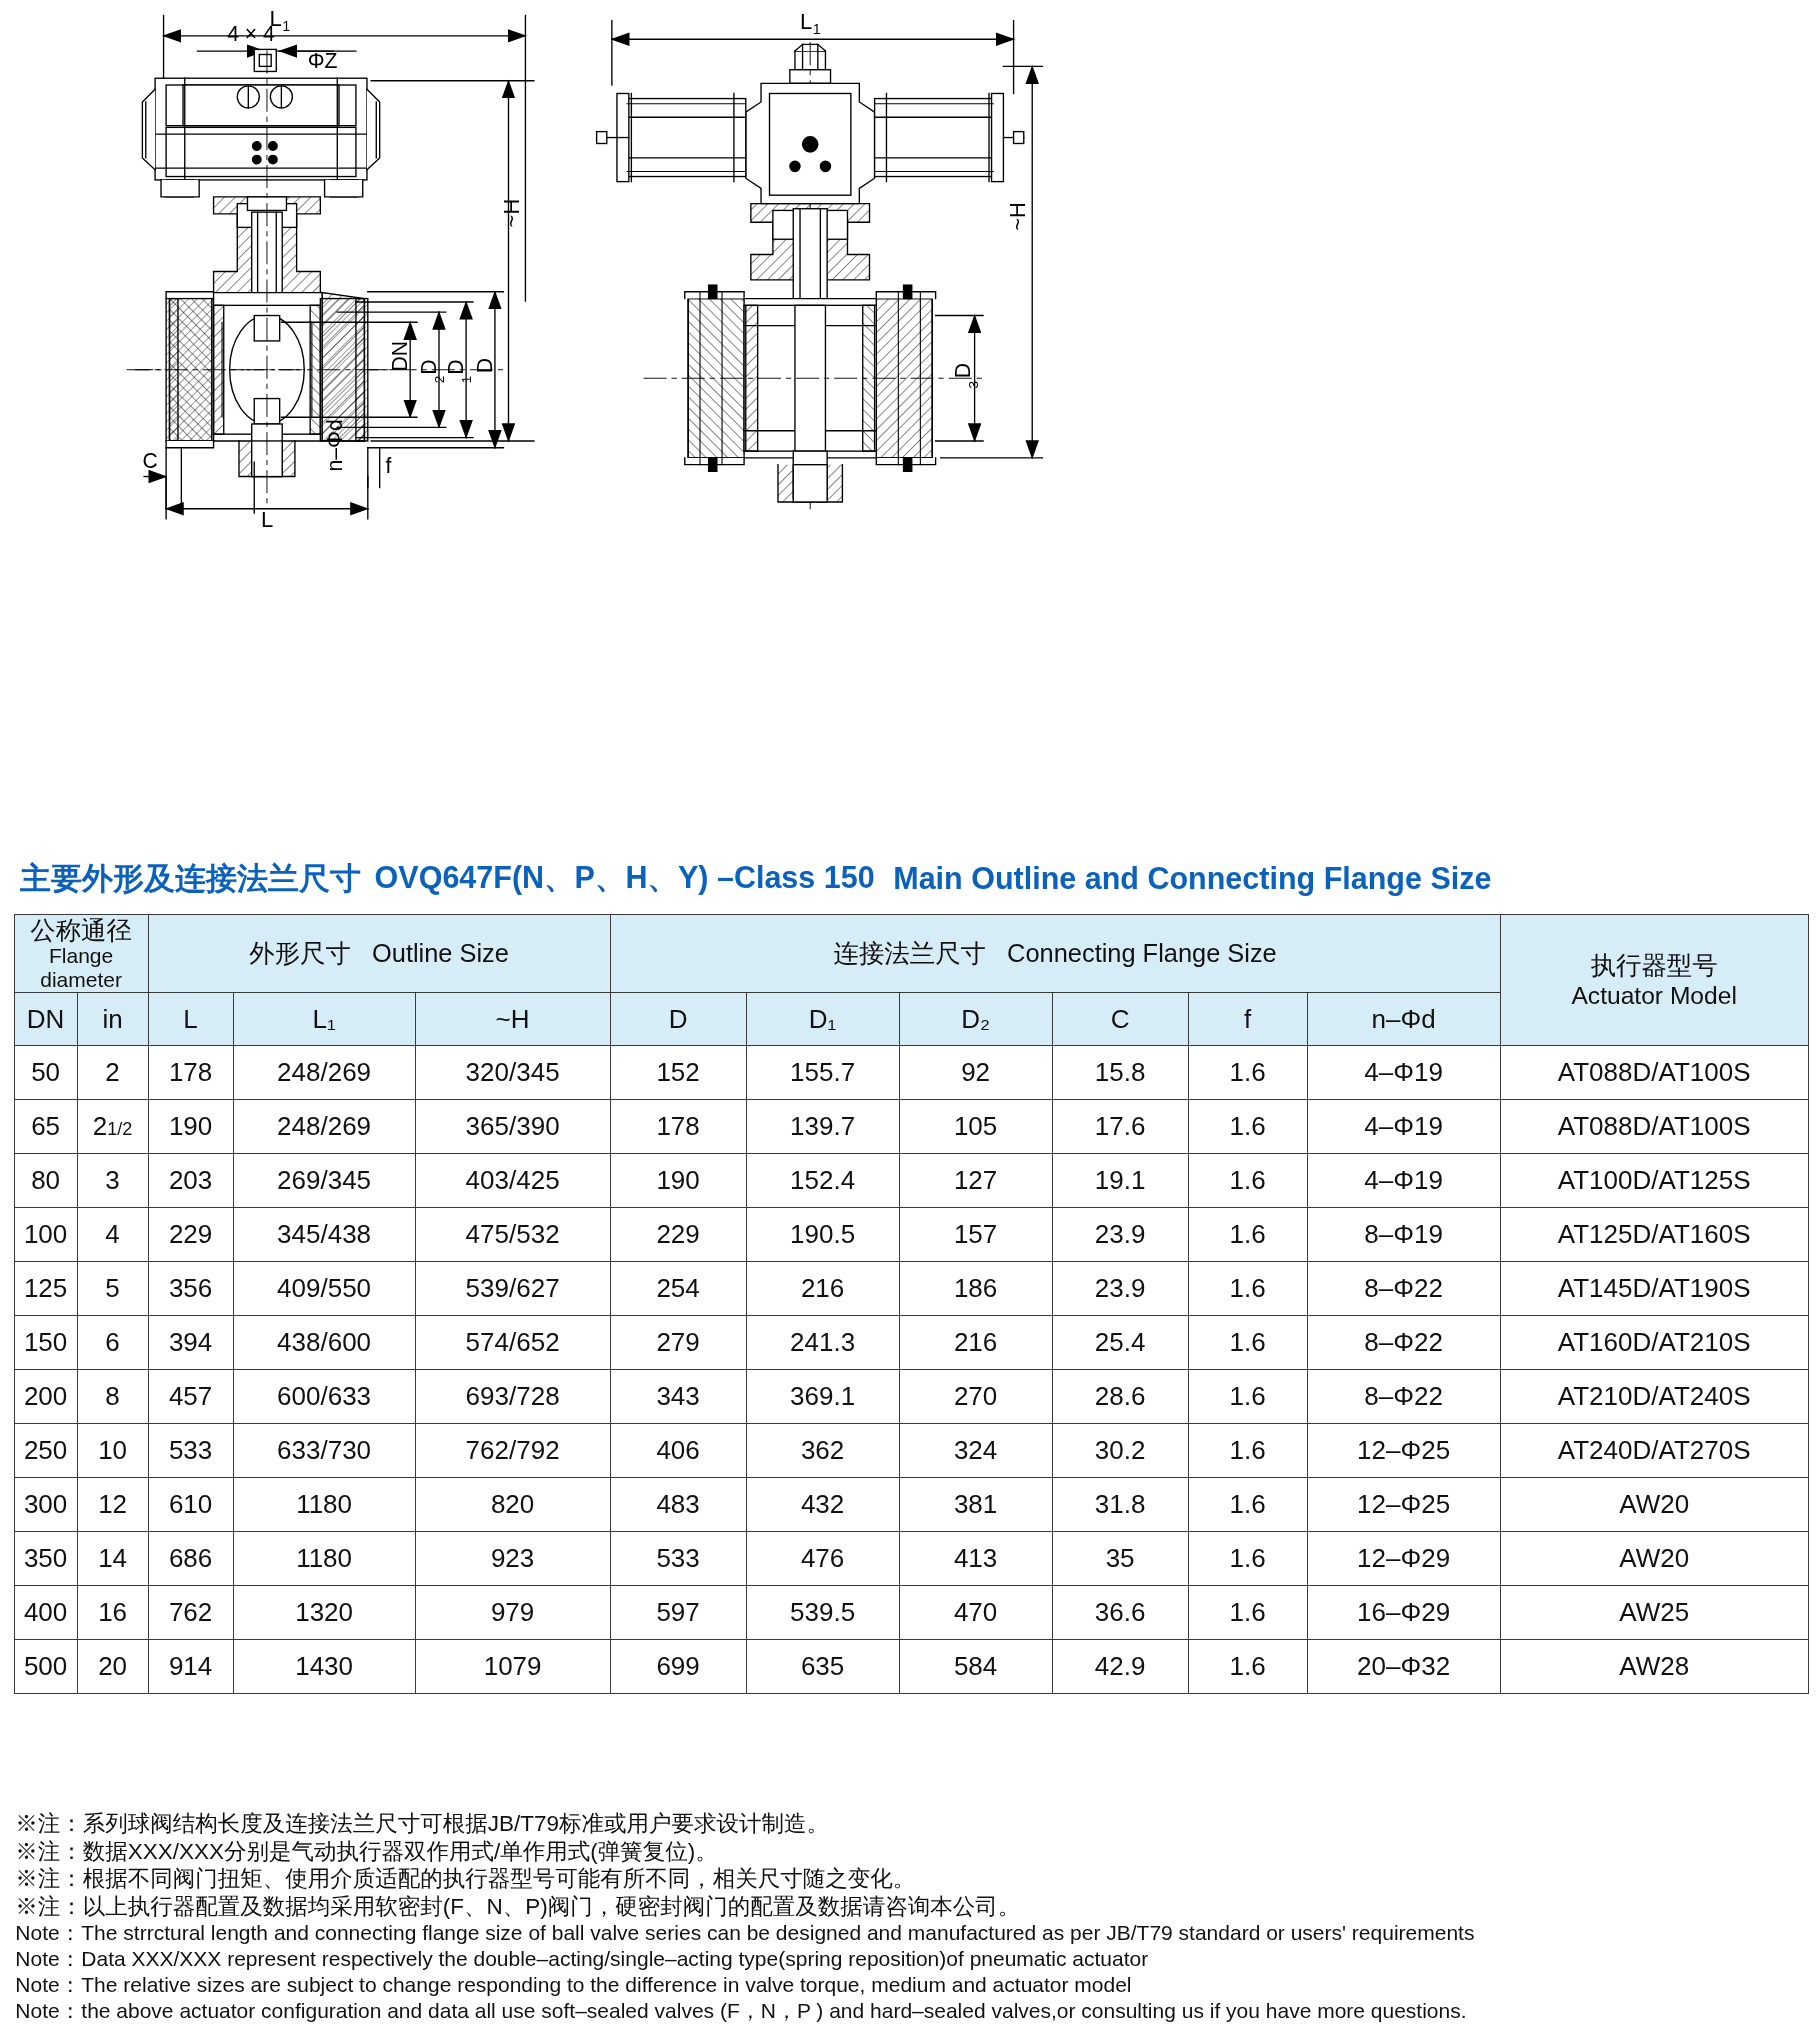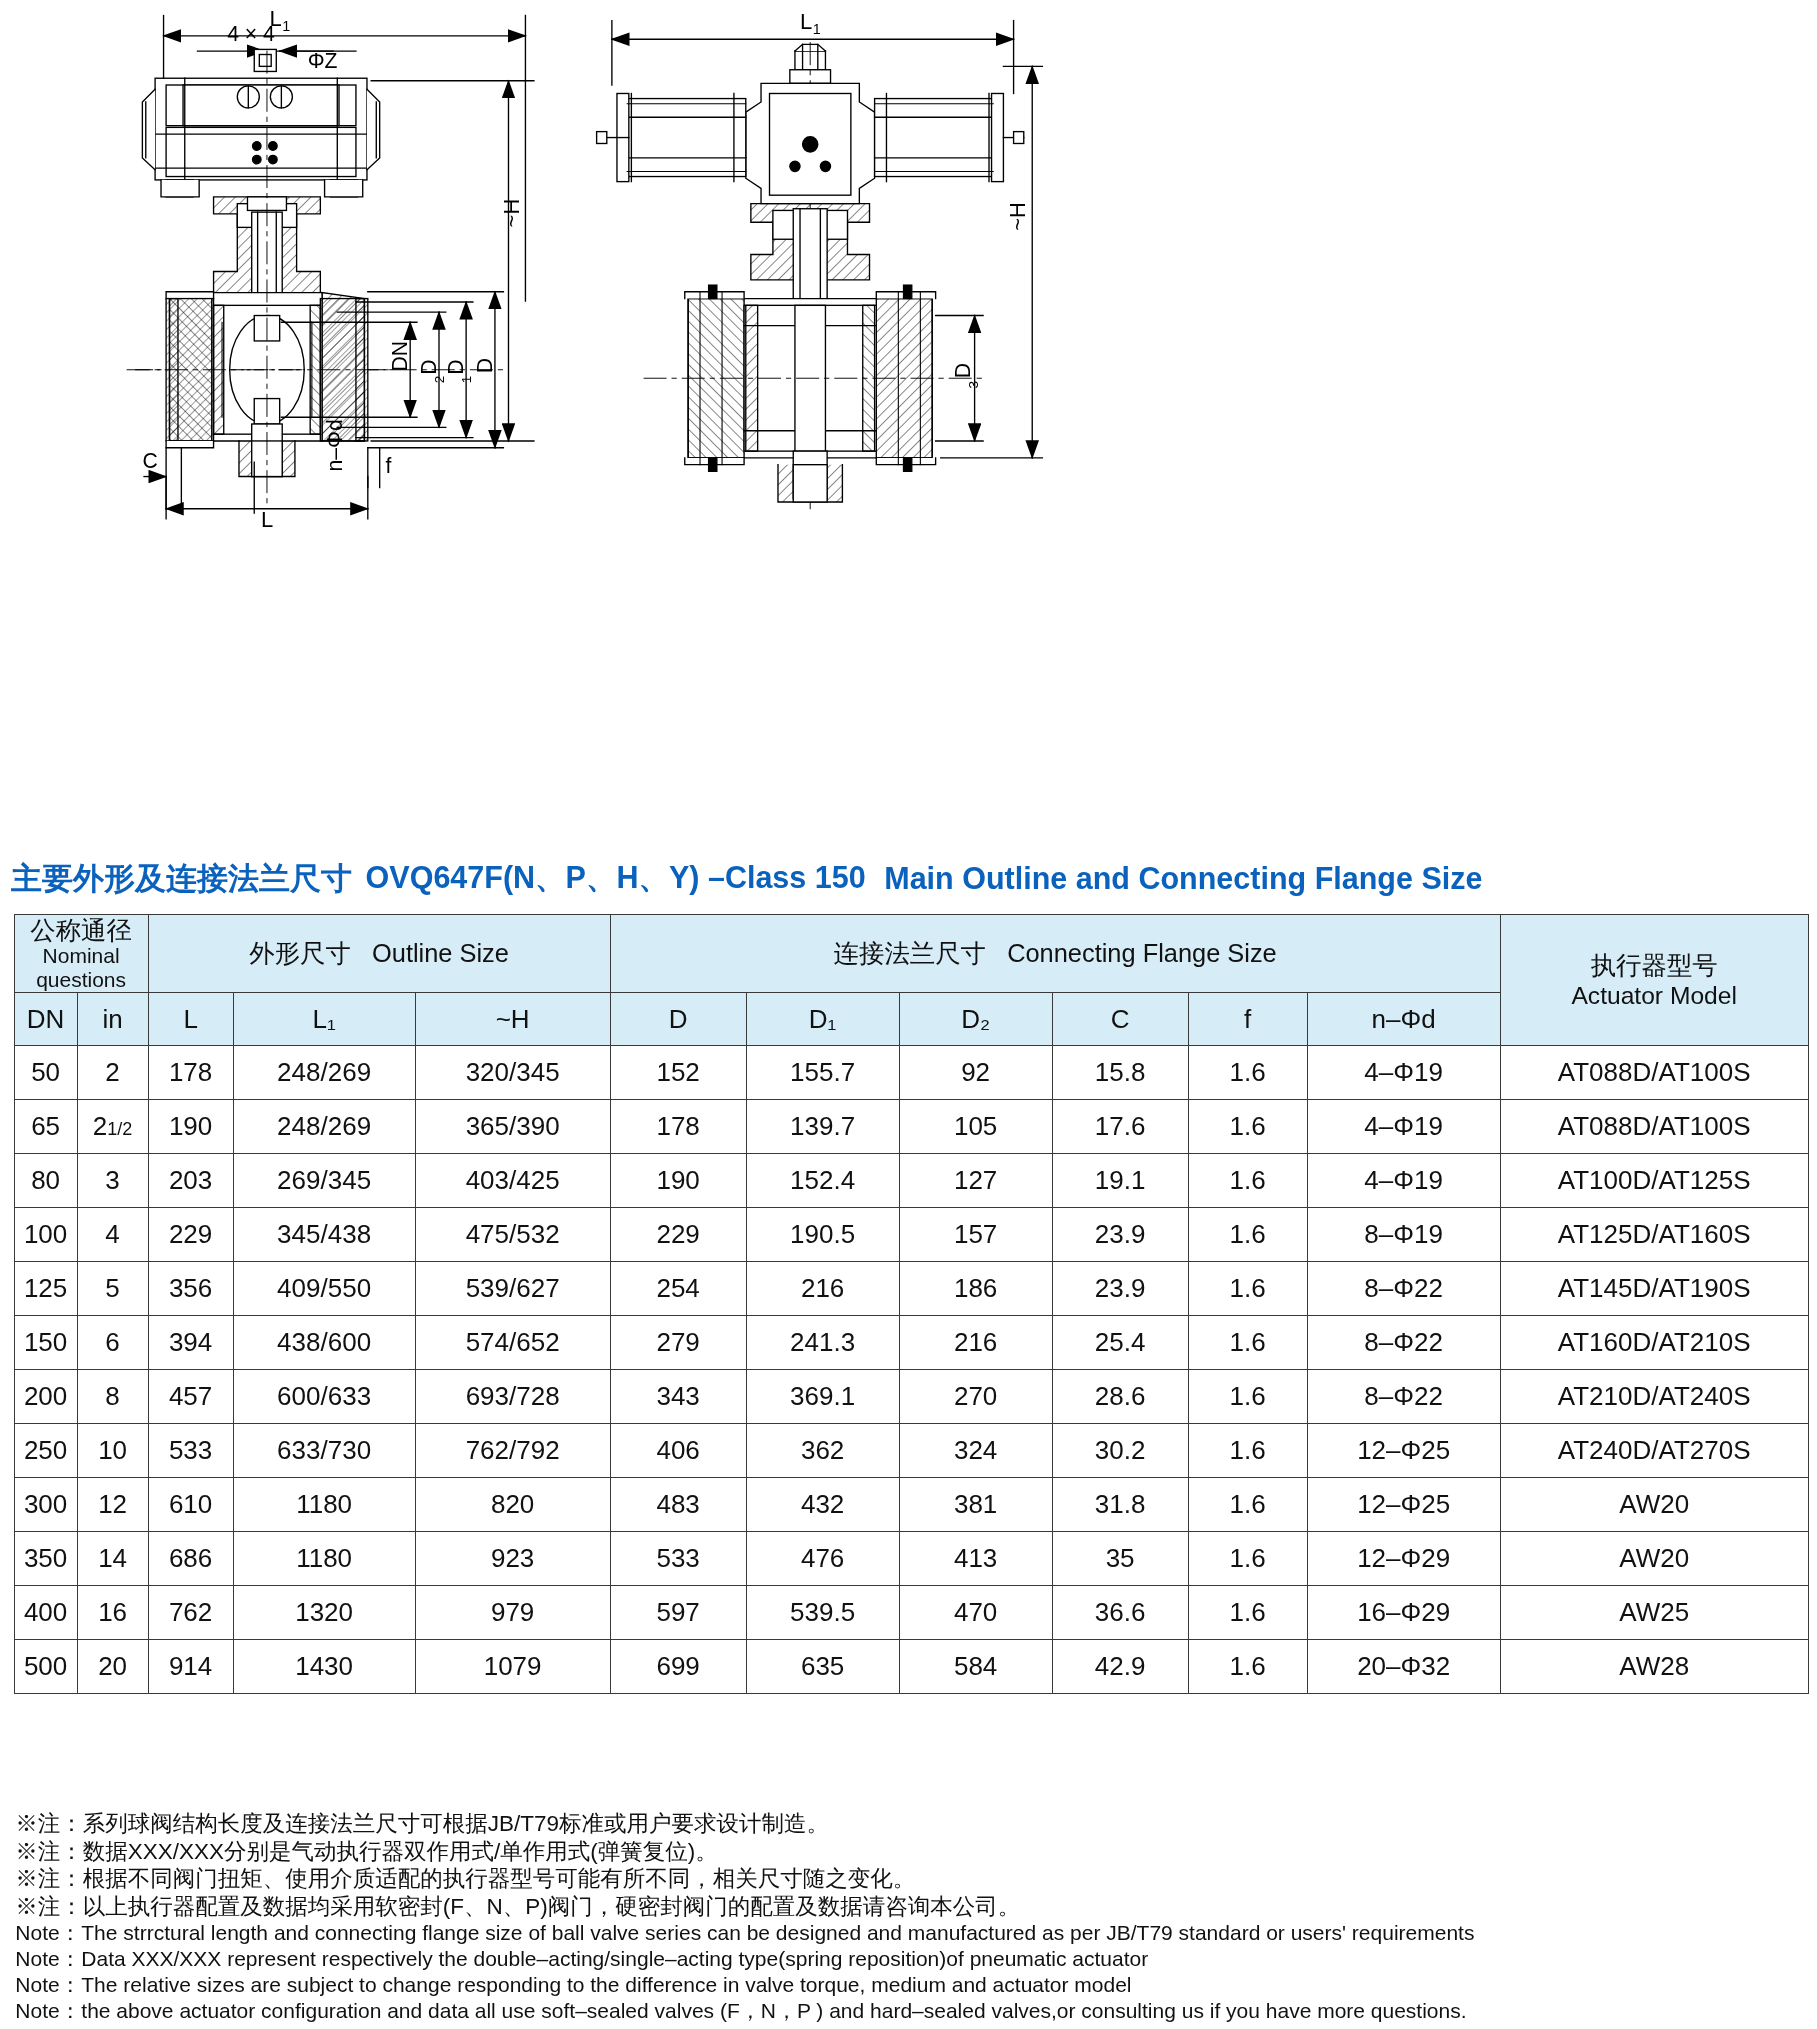--- a/index.html
+++ b/index.html
@@ -21,21 +21,21 @@
     position: absolute;
     left: 0; top: 0;
     width: 1817px;
     height: 848px;
   }
   #drawings svg { display: block; }
 
   
   #title-bar {
     position: absolute;
-    left: 11px;
+    left: 20px;
     top: 854px;
     width: 1788px;
     height: 49px;
     display: flex;
     align-items: center;
     text-align: center;
   }
   .title-text {
     color: #0b62bd;
     font-size: 30.5px;
@@ -392,21 +392,21 @@
           <col style="width:153px">
         <col style="width:136px">
           <col style="width:119px">
           <col style="width:193px">
         <col style="width:308px">
       </colgroup>
       <thead>
         <tr>
           <th class="hdr-grp outer-top" colspan="2">
             <span class="cn">公称通径</span>
-            <span class="en">Nominal questions</span>
+            <span class="en">Flange diameter</span>
           </th>
           <th class="hdr-grp outer-top" colspan="3">
             <span class="inline">外形尺寸</span>
             <span class="inline">&nbsp;</span>
             <span class="inline">Outline Size</span>
           </th>
           <th class="hdr-grp outer-top" colspan="6">
             <span class="inline">连接法兰尺寸</span>
             <span class="inline">&nbsp;</span>
             <span class="inline">Connecting Flange Size</span>

